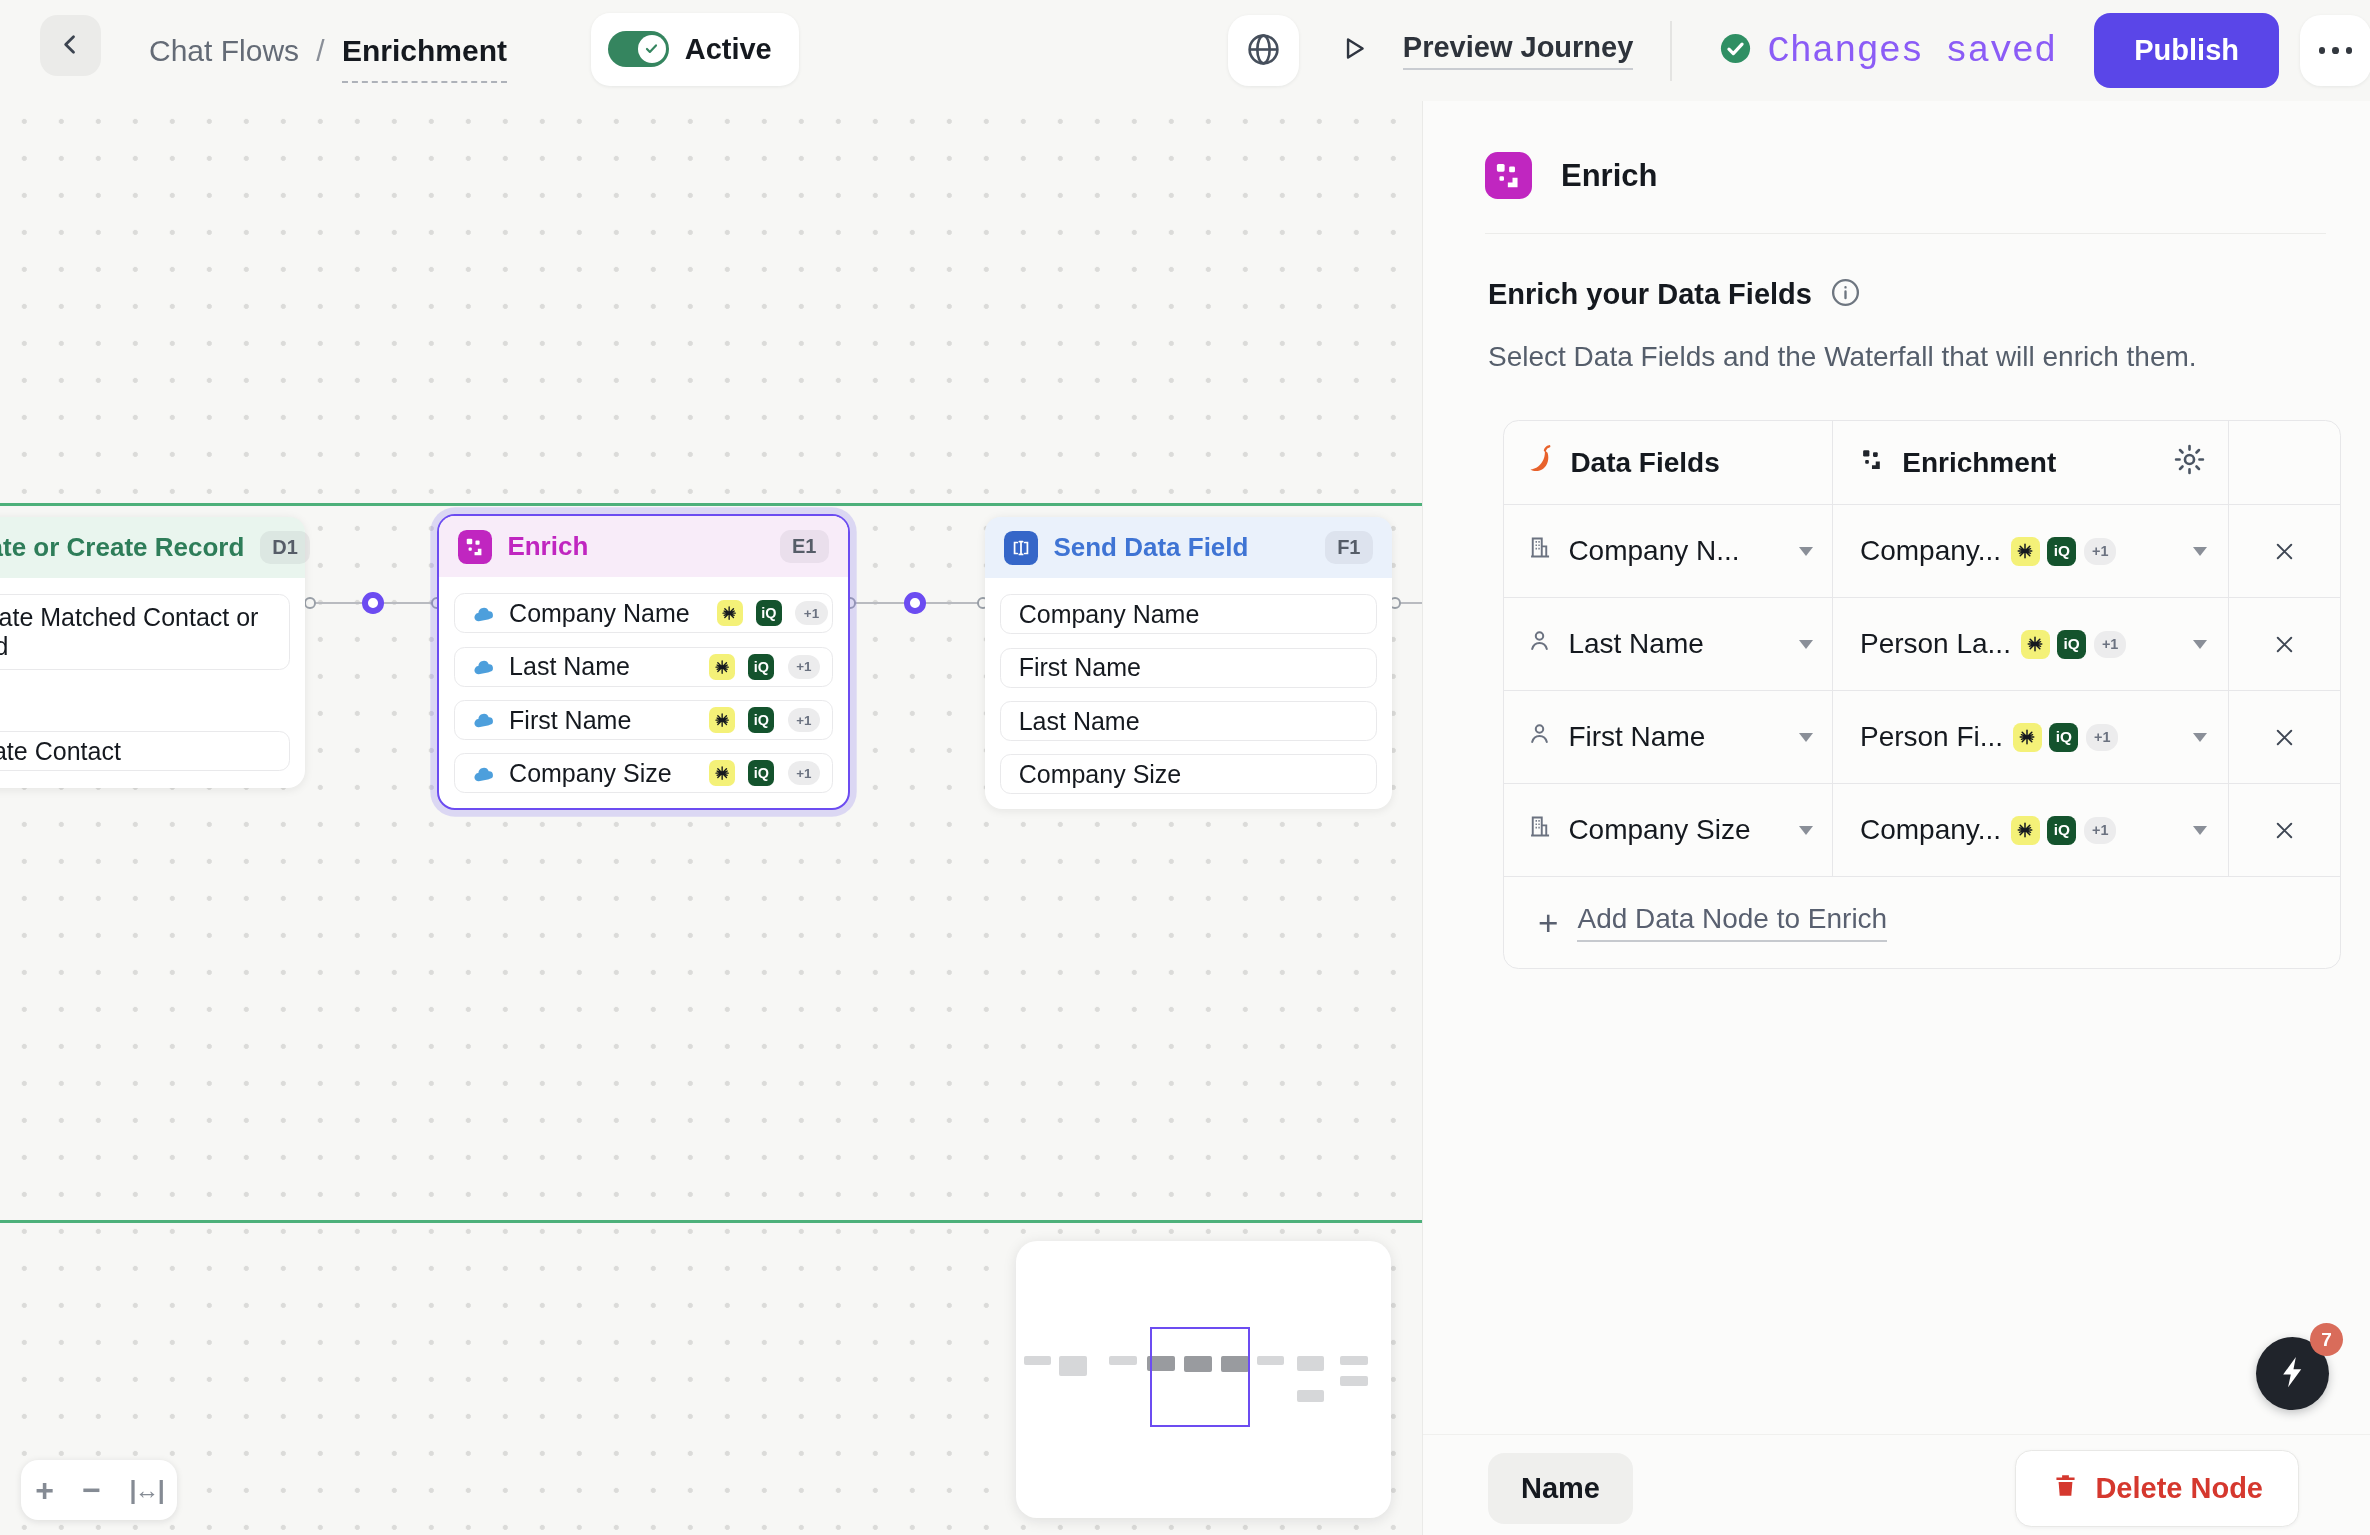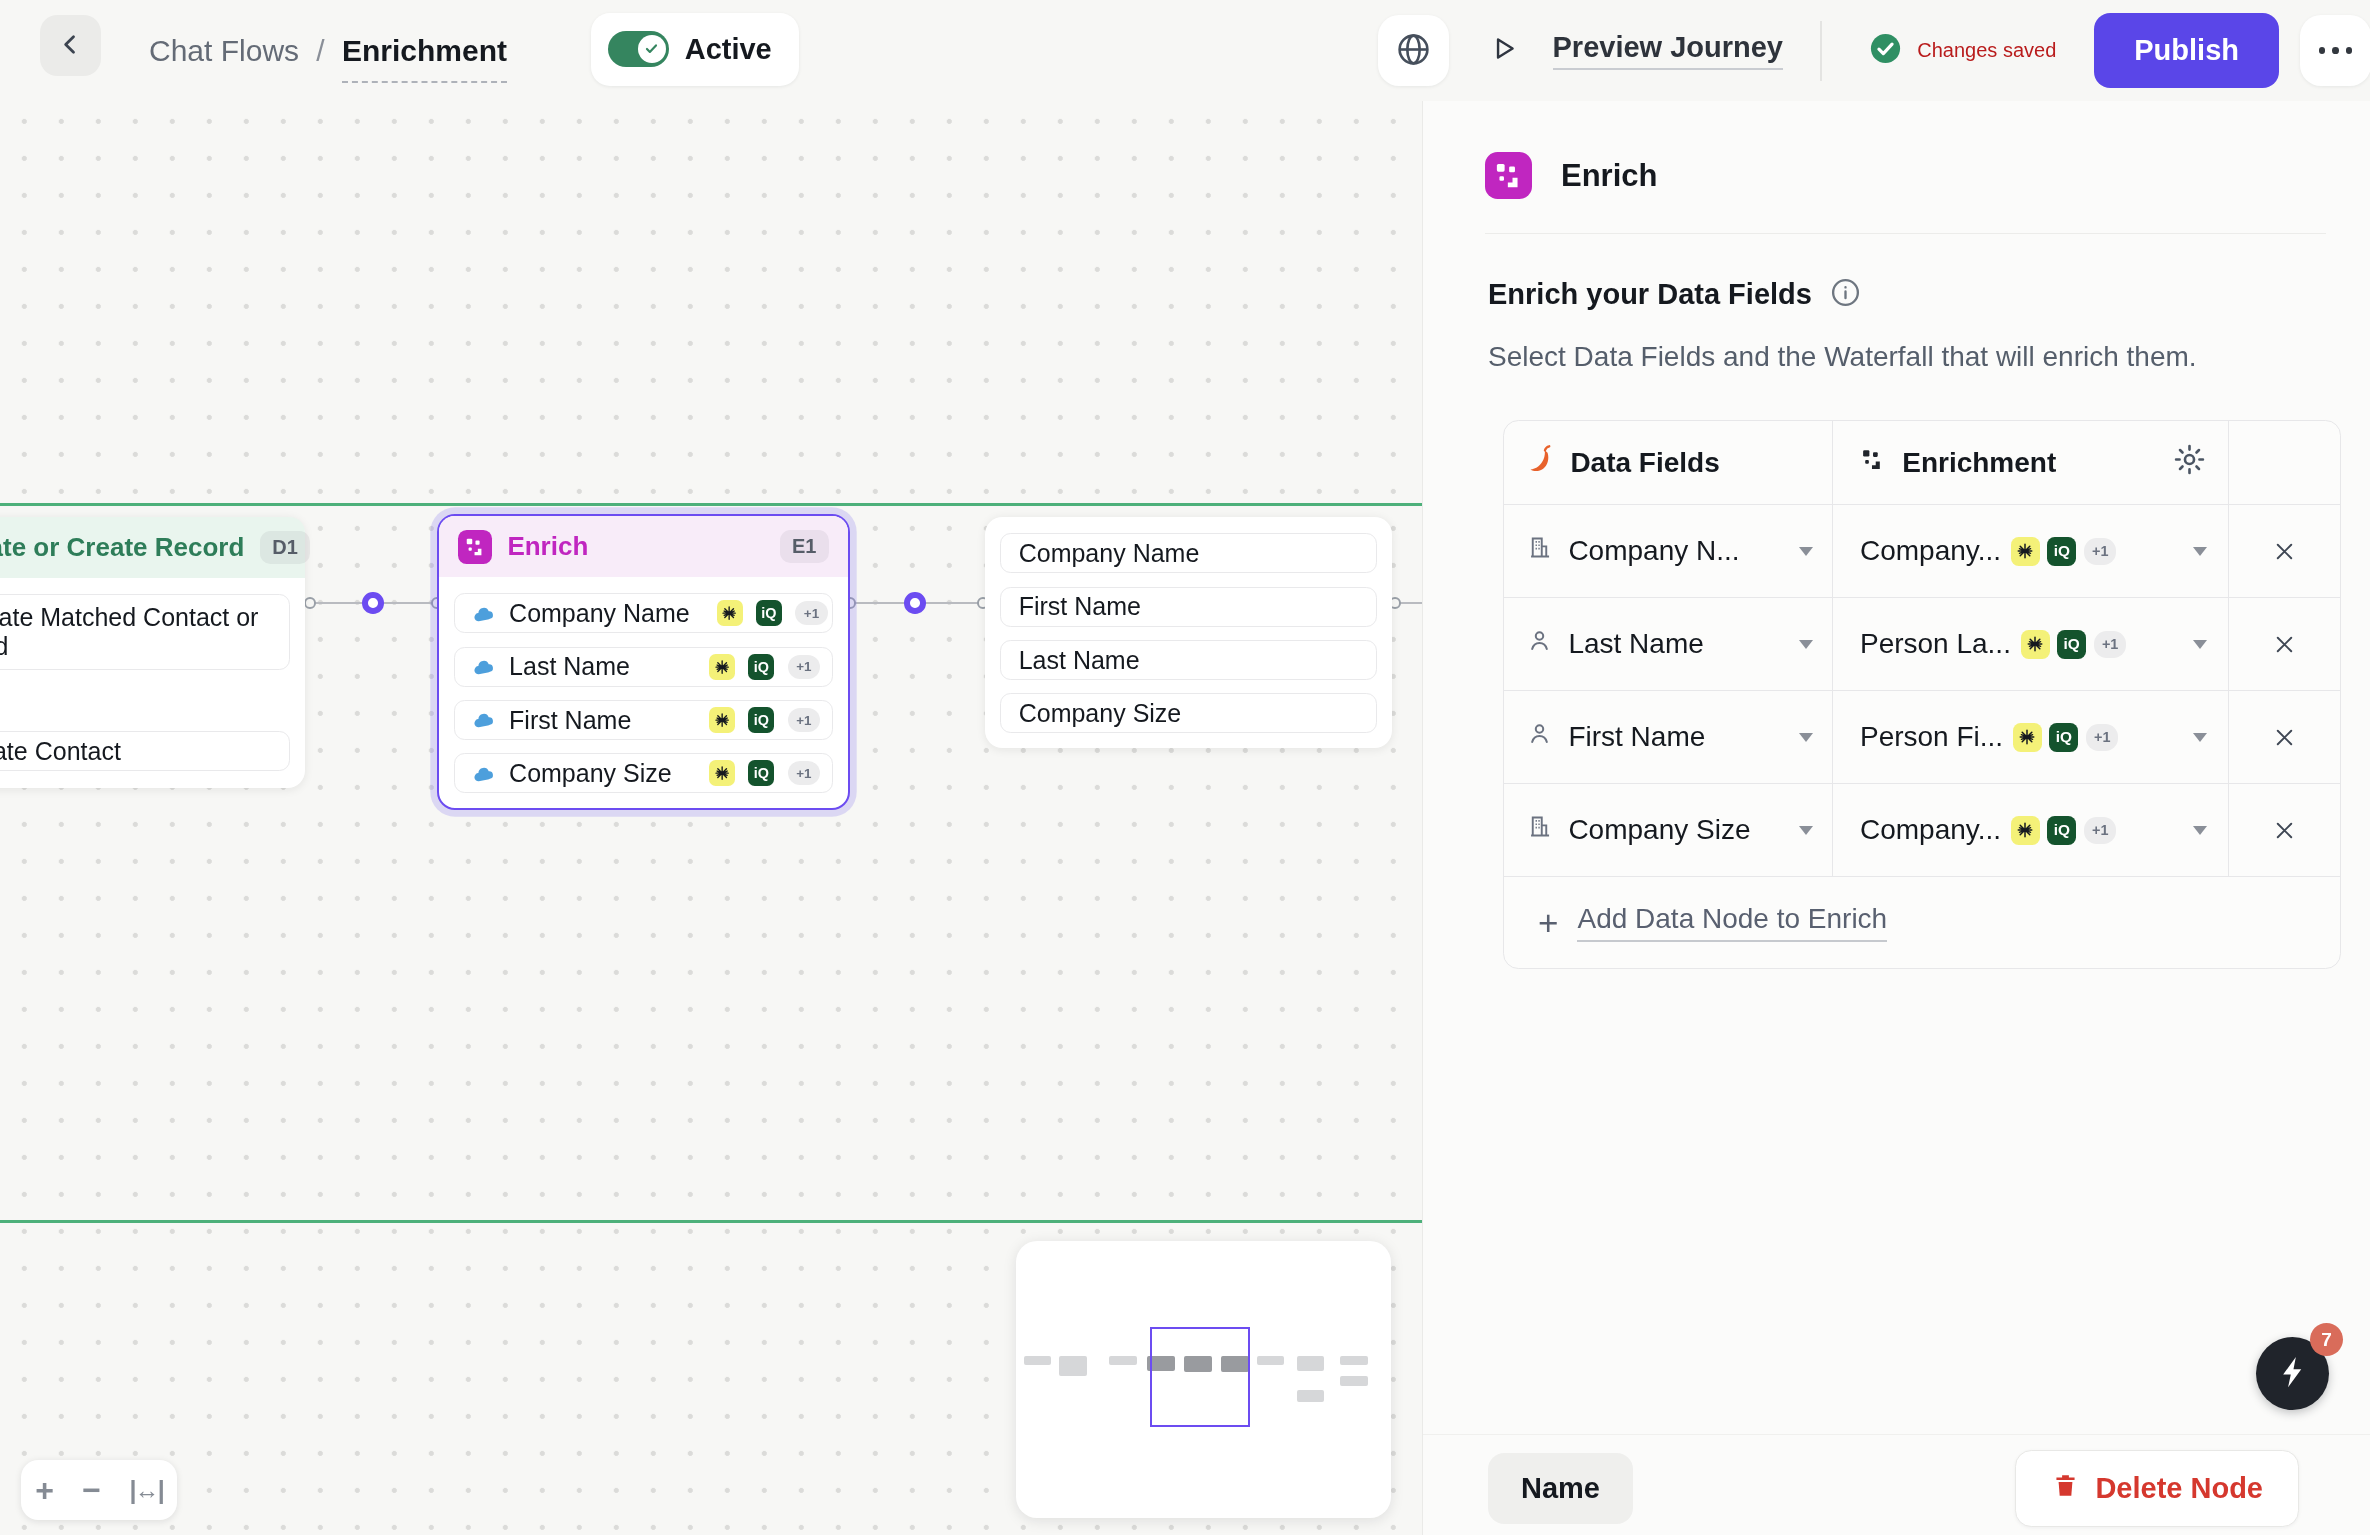--- a/index.html
+++ b/index.html
@@ -16,21 +16,21 @@
   .active-pill{position:absolute;left:591px;top:12.5px;height:73px;border-radius:19px;background:#FFFFFF;box-shadow:0 1px 3.8px rgba(20,24,31,.07);display:flex;align-items:center;padding:0 27px 0 17.3px;gap:15.4px;}
   .toggle{position:relative;width:61px;height:36px;border-radius:19px;background:#35855F;cursor:pointer;flex:none;}
   .toggle .knob{position:absolute;right:3.8px;top:3.8px;width:28px;height:28px;border-radius:50%;background:#fff;display:flex;align-items:center;justify-content:center;}
   .active-label{font-size:29px;font-weight:600;color:#15191F;}
   .tb-right{position:absolute;right:0;top:0;height:101px;display:flex;align-items:center;}
   .icon-btn{width:71px;height:71px;border-radius:21px;background:#FFFFFF;border:none;box-shadow:0 1px 3.8px rgba(20,24,31,.07);display:flex;align-items:center;justify-content:center;cursor:pointer;}
   .preview{display:flex;align-items:center;gap:13.4px;margin:0 37px 0 40px;cursor:pointer;}
   .preview-label{font-size:29px;font-weight:600;color:#2E333B;border-bottom:2.4px solid #C9CCD1;padding-bottom:4.8px;margin-left:21px;}
   .v-div{width:1.9px;height:60px;background:#E4E4E2;}
   .saved{display:flex;align-items:center;gap:14.4px;margin:0 38px 0 46px;}
-  .saved-label{font-size:20px;color:#b91c1c;font-weight:500;}
+  .saved-label{font-size:37px;color:#8b5cf6;font-weight:500;font-family:Liberation Mono, monospace;}
   .publish-btn{height:75px;padding:0 40px;border:none;border-radius:16.3px;background:#5A46E8;color:#fff;font-size:29px;font-weight:600;font-family:inherit;cursor:pointer;}
   .more-btn{margin:0 23px 0 21px;}
   .dots3{display:flex;gap:6.7px;}
   .dots3 i{width:6.7px;height:6.7px;border-radius:50%;background:#33383F;}
 
   
   .canvas{position:absolute;left:0;top:101px;width:1422px;height:1434px;overflow:hidden;
     background-image:radial-gradient(circle,#DBDBD9 2.2px,transparent 2.8px);background-size:37px 37px;background-position:5.8px 1.9px;}
   .guide{position:absolute;left:0;width:1422px;height:2.9px;background:#4DB07A;}
   .conn{position:absolute;height:1.9px;background:#B9BBC0;top:601px;}
@@ -284,20 +284,29 @@
                 <path d="M12 3v18M3 12h18M5.6 5.6l12.8 12.8M18.4 5.6L5.6 18.4M4.6 8.9l14.8 6.2M19.4 8.9L4.6 15.1"></path>
               </svg>
             </span>
           <span class="badge-iq">iQ</span>
           <span class="badge-plus">+1</span>
         </div>
       </div>
     </div>
 
     <div class="node node-send" style="top:416px;">
+      <div class="node-head">
+        <span class="node-icon ni-blue">
+          <svg width="22" height="22" viewBox="0 0 24 24" fill="none" stroke="#fff" stroke-width="1.9" stroke-linecap="round">
+            <path d="M8 6H5v12h3M16 6h3v12h-3M10.2 5h3.6M12 5v14M10.2 19h3.6"></path>
+          </svg>
+        </span>
+        <span class="node-title">Send Data Field</span>
+        <span class="node-id">F1</span>
+      </div>
       <div class="node-body">
         <div class="frow">Company Name</div>
         <div class="frow">First Name</div>
         <div class="frow">Last Name</div>
         <div class="frow">Company Size</div>
       </div>
     </div>
 
     <div class="zoomctl">
       <span>+</span>

